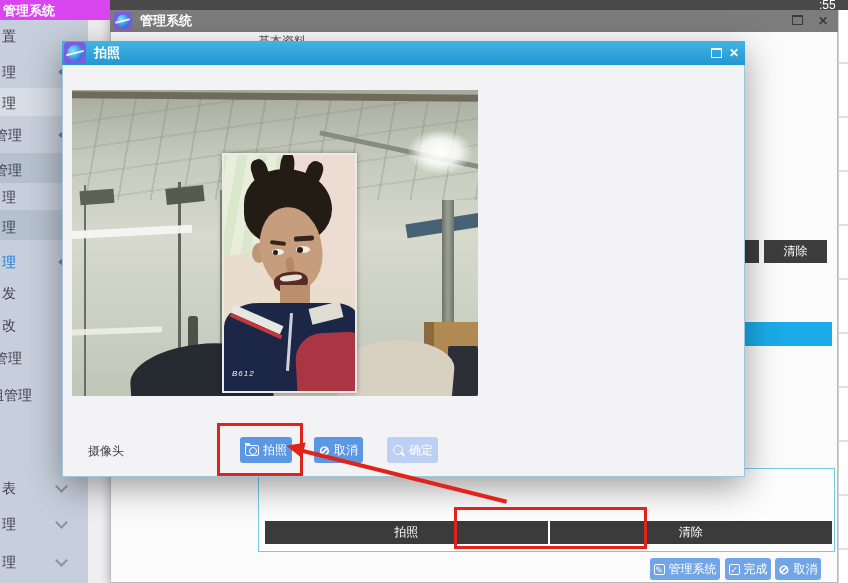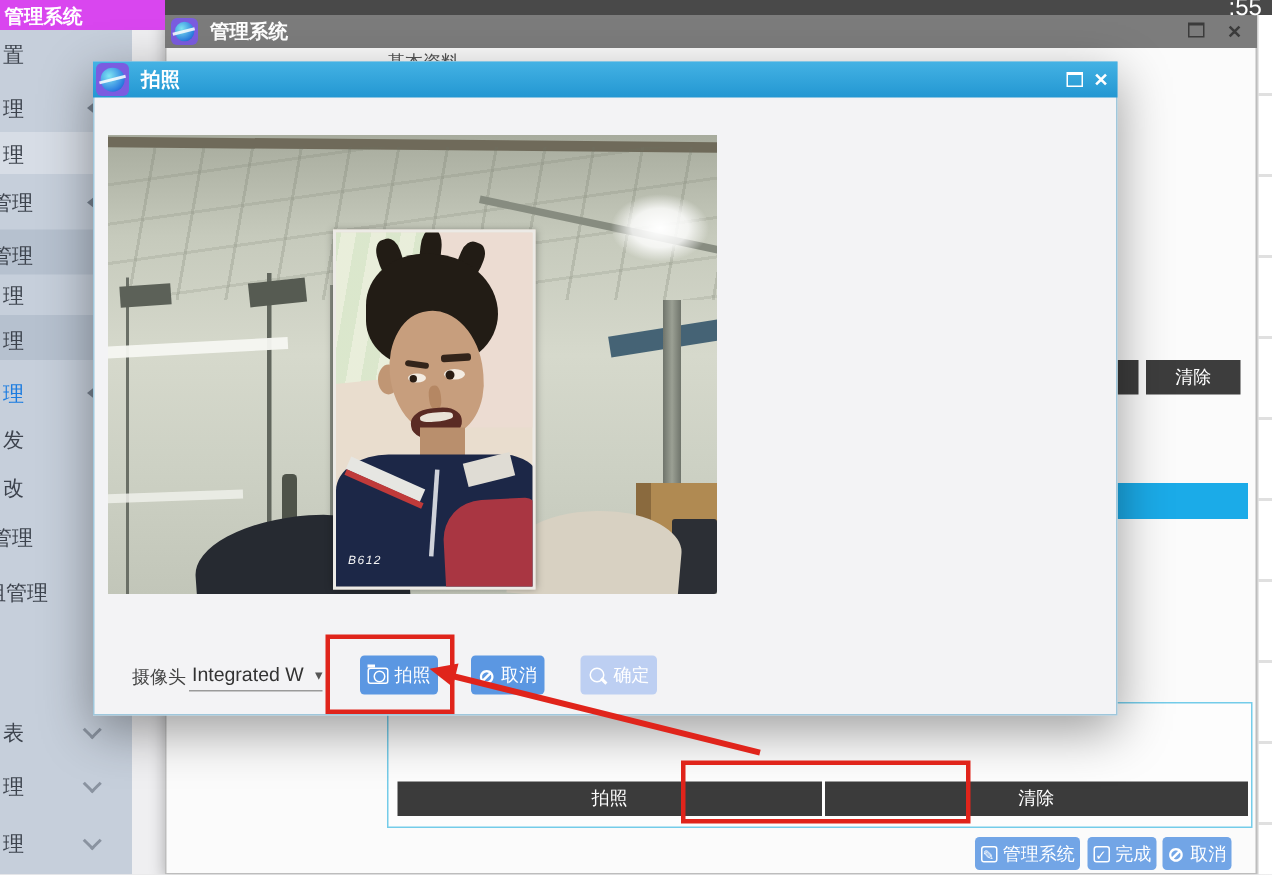--- a/index.html
+++ b/index.html
@@ -5,21 +5,21 @@
   * { margin:0; padding:0; box-sizing:border-box; }
   body { font-family:"Liberation Sans", sans-serif; background:#ddd; }
   .stage { position:relative; width:848px; height:583px; overflow:hidden; background:#efeff1;
            font-family:"Liberation Sans", sans-serif; }
   .abs { position:absolute; }
 
   
   .topstrip { left:0; top:0; width:848px; height:10px; background:#494949; z-index:3; }
   .brandblock { left:0; top:0; width:110px; height:20px; background:#d946ef; z-index:4; }
   .brand { position:absolute; left:3px; top:2px; color:#fff; font-size:13px; font-weight:bold; white-space:nowrap; }
-  .clock { left:819px; top:0; color:#fff; font-size:16px; line-height:11px; z-index:4; }
+  .clock { left:819px; top:0; color:#fff; font-size:12px; line-height:11px; z-index:4; }
 
   
   .sidebar { left:0; top:20px; width:88px; height:563px; background:#c6cfdb; z-index:2; overflow:hidden; }
   .stripe { position:absolute; left:0; width:88px; }
   .st-light { background:#d7dde6; }
   .st-dark { background:#b6c1cf; }
   .side-item { position:absolute; height:22px; line-height:22px; font-size:14px; color:#3d434d; white-space:nowrap; }
   .side-sel { color:#1b7ce0; }
   .chev { position:absolute; left:57px; width:9px; height:9px; border-right:2px solid #8a93a0;
           border-bottom:2px solid #8a93a0; transform:rotate(45deg); }
@@ -294,24 +294,20 @@
       <div class="stripeW"></div>
       <div class="stripeR"></div>
       <div class="collarR"></div>
       <div class="zip"></div>
       <div class="redpatch"></div>
       <div class="wm">B612</div>
     </div>
   </div>
 
   <div class="abs cam-label">摄像头</div>
-  <div class="abs cam-select">
-    <span class="cam-val">Integrated W</span>
-    <span class="cam-arrow">▾</span>
-  </div>
   <div class="dlg-btn b-cap">
     <span class="cam-ic"></span>
     <span>拍照</span>
   </div>
   <div class="dlg-btn b-can">
     <span class="slash-ic">⊘</span>
     <span>取消</span>
   </div>
   <div class="dlg-btn b-ok">
     <span class="mag-ic"></span>

